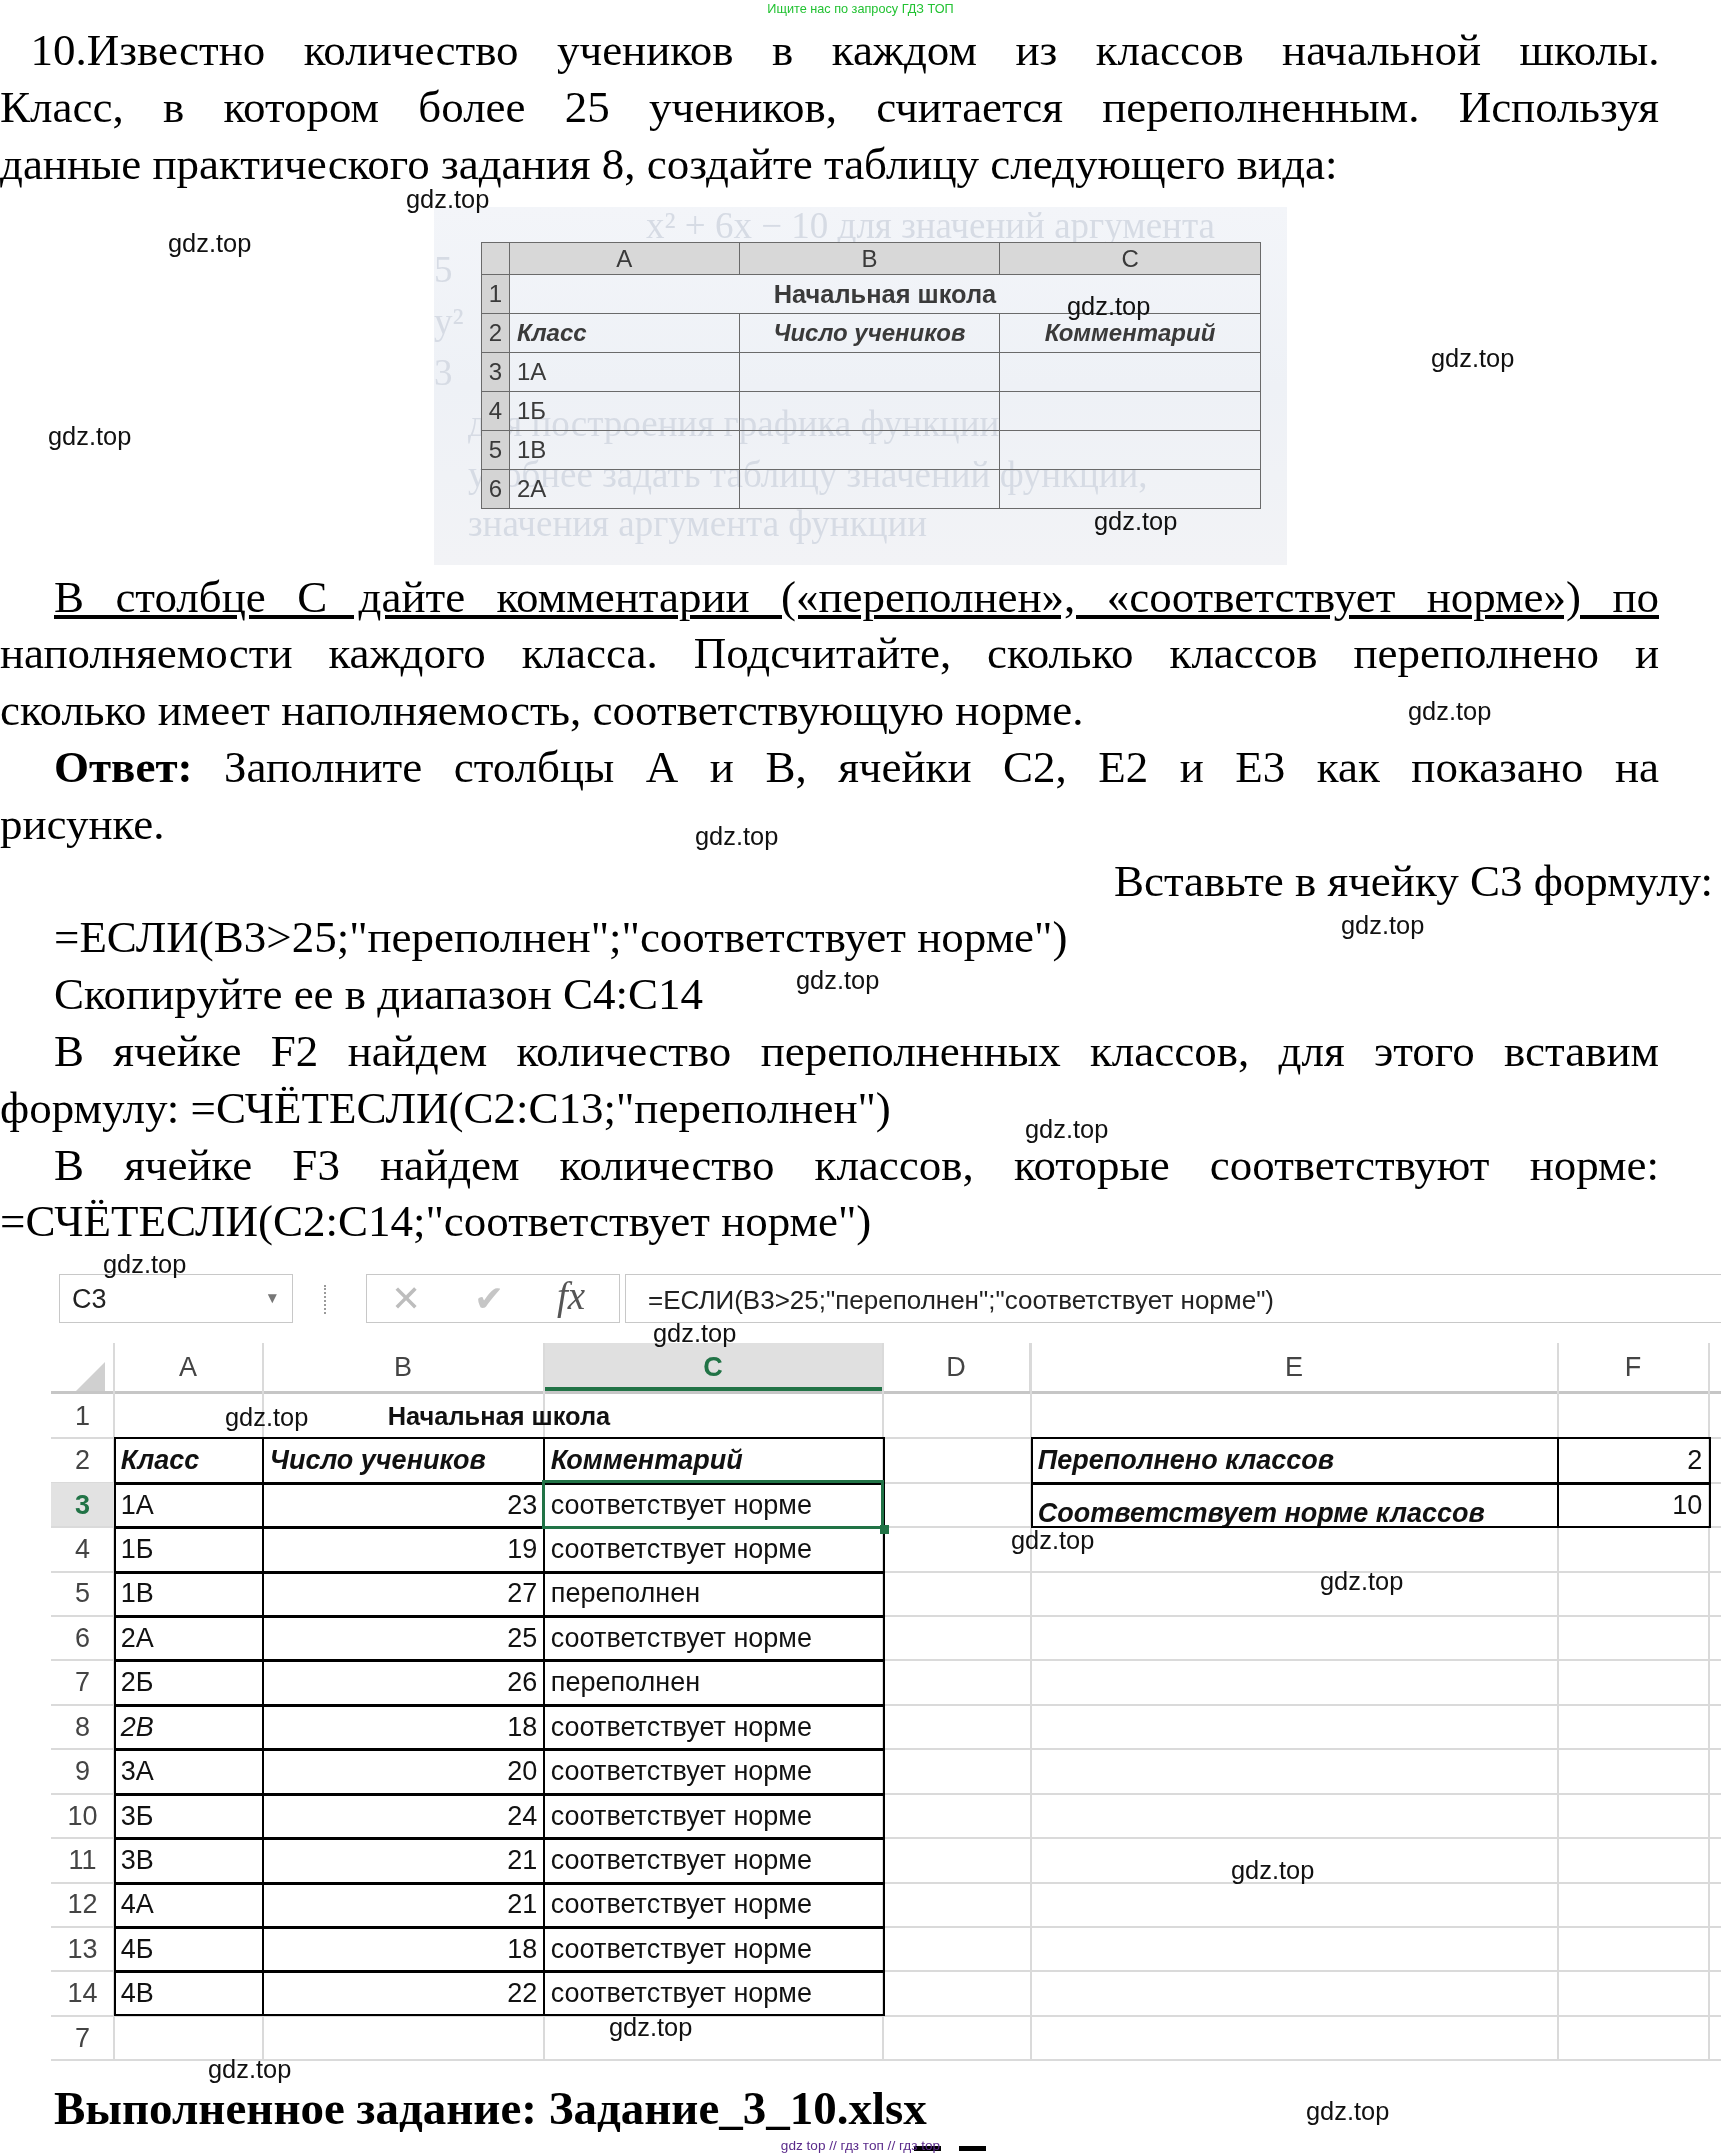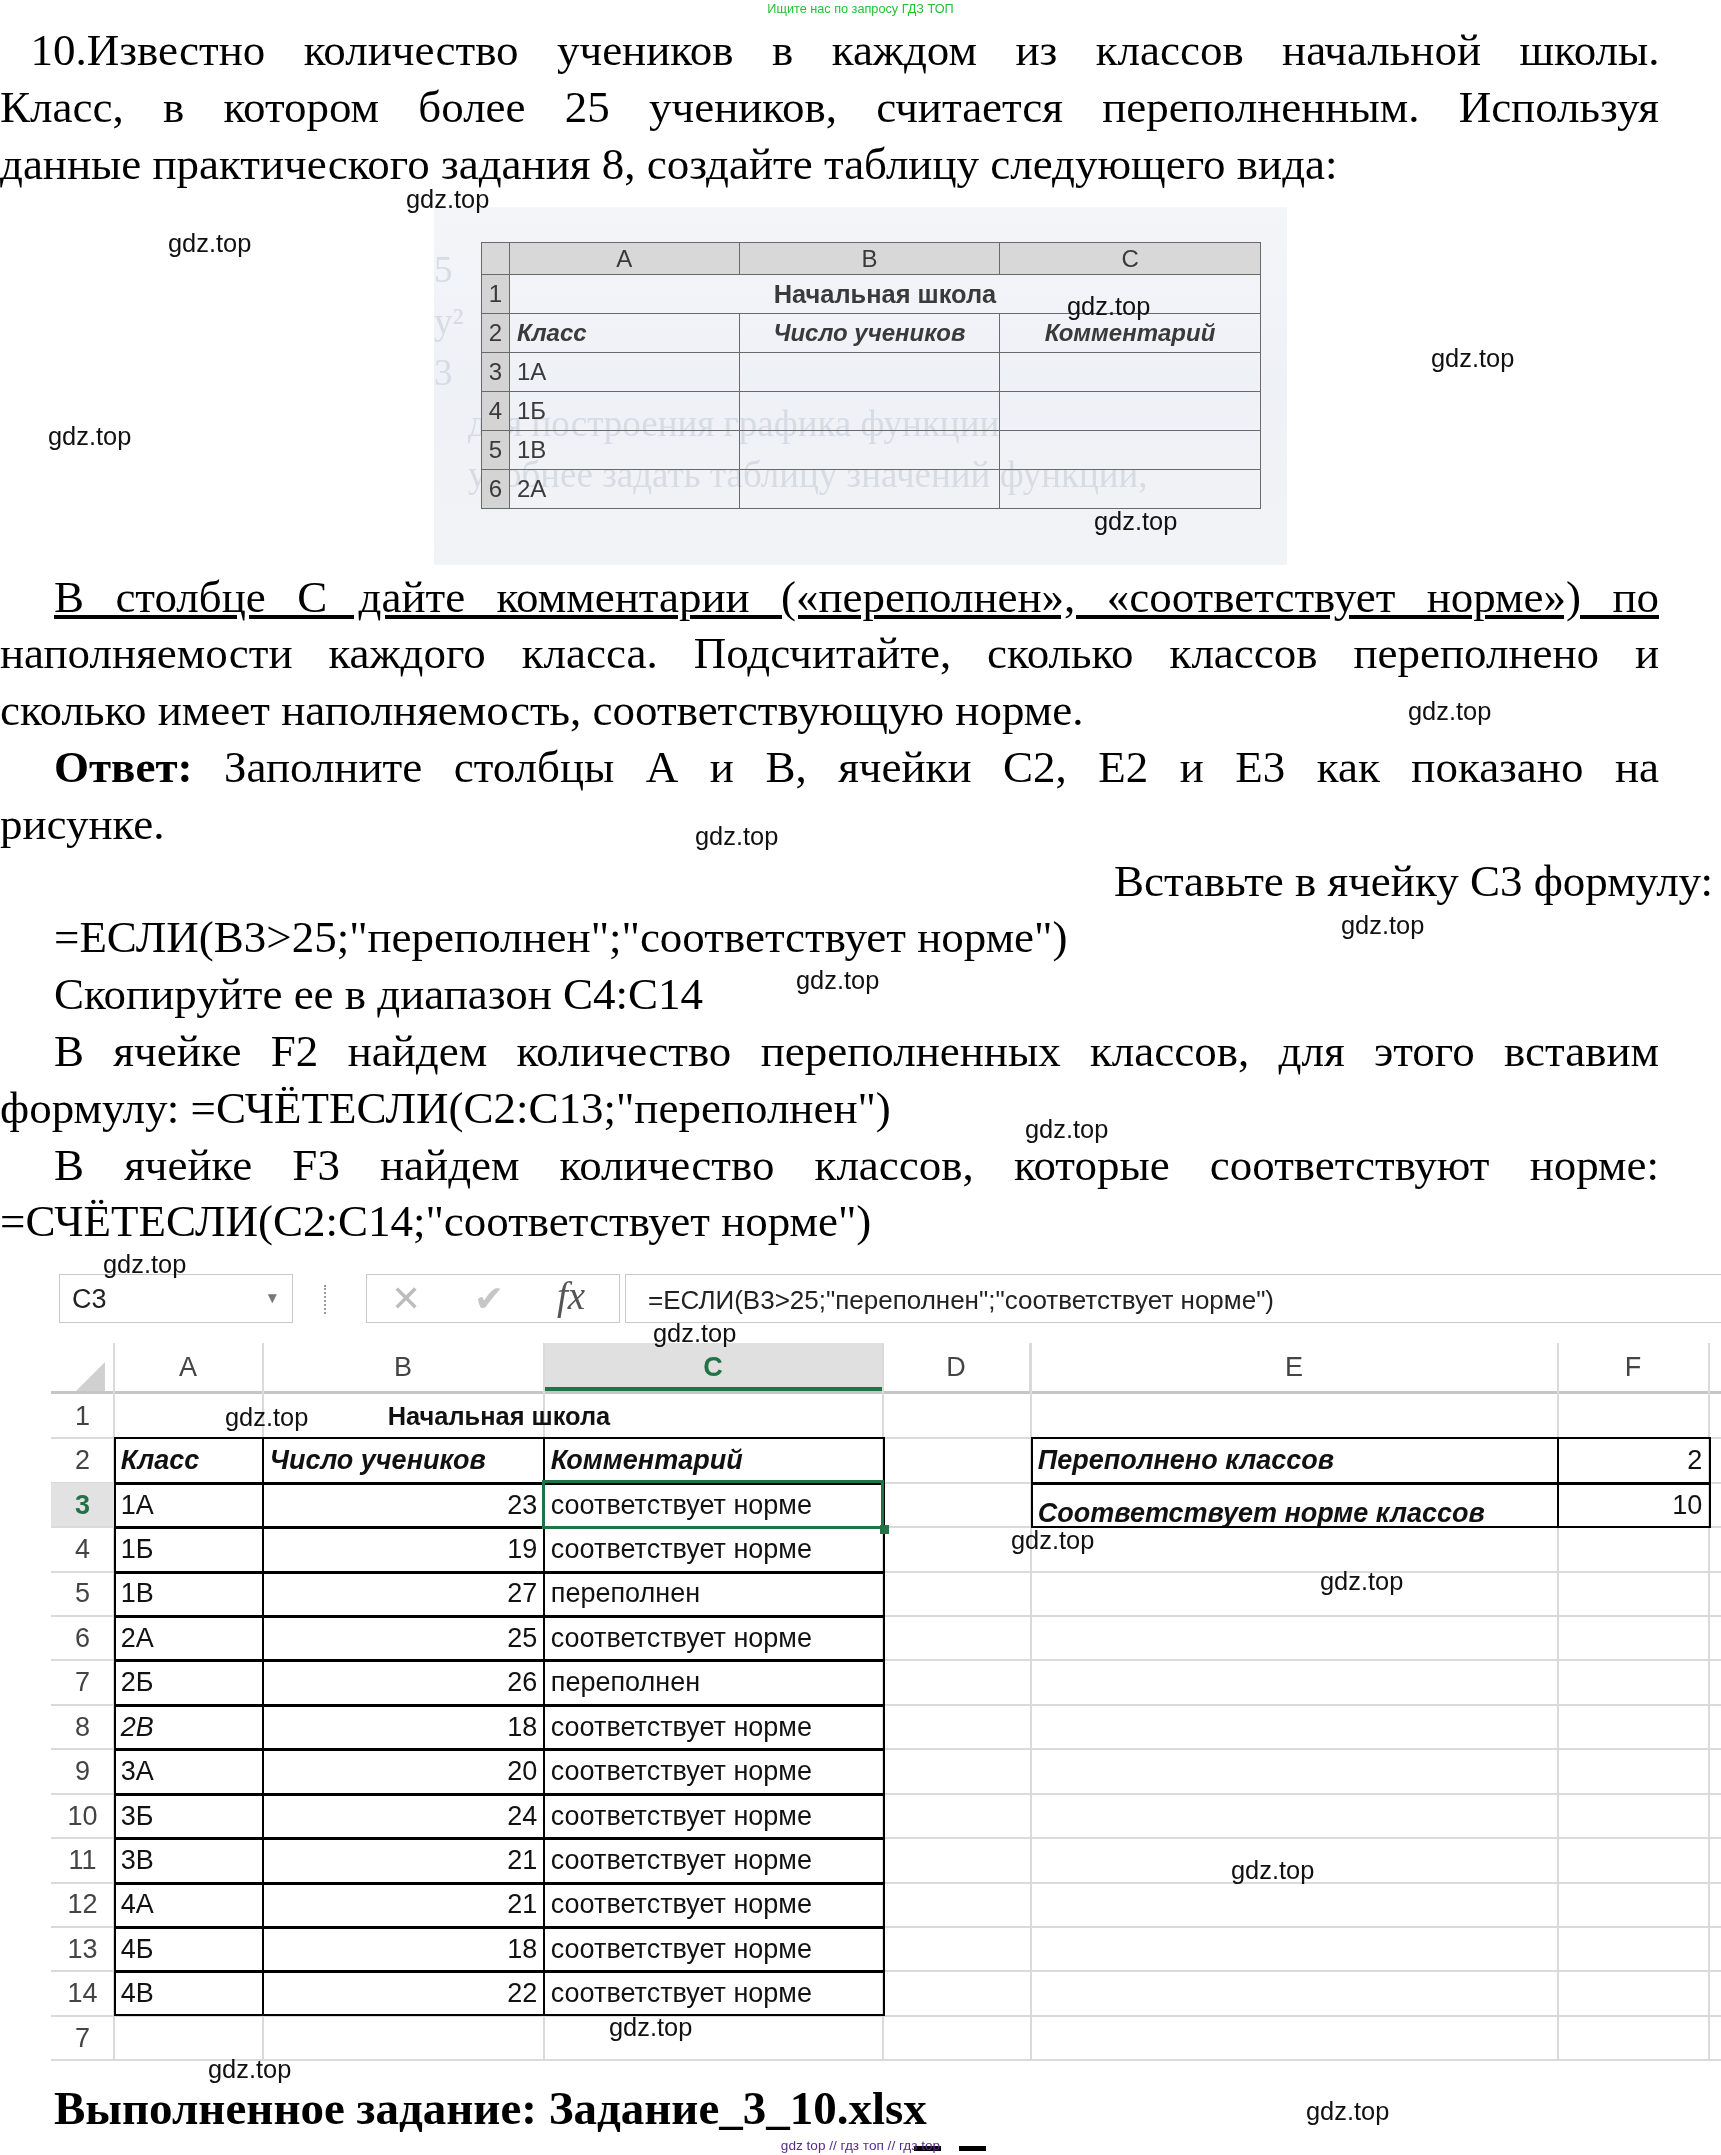--- a/index.html
+++ b/index.html
@@ -53,25 +53,27 @@
 </head>
 <body>
 
 <div class="abs top-banner">Ищите нас по запросу ГДЗ ТОП</div>
 
 <div class="para justify" style="left:30.5px;width:1629px;top:22px;">10.Известно количество учеников в каждом из классов начальной школы.</div>
 <div class="para justify" style="top:79px;">Класс, в котором более 25 учеников, считается переполненным. Используя</div>
 <div class="para" style="top:136px;">данные практического задания 8, создайте таблицу следующего вида:</div>
 
 <div class="abs scan">
+  <div class="ghost" style="left:212px;top:-3.4px;">x² + 6x − 10 для значений аргумента</div>
   <div class="ghost" style="left:0;top:41px;">5</div>
   <div class="ghost" style="left:0;top:93px;">у²</div>
   <div class="ghost" style="left:0;top:144px;">3</div>
   <div class="ghost" style="left:34px;top:195px;">для построения графика функции</div>
   <div class="ghost" style="left:34px;top:246px;">удобнее задать таблицу значений функции,</div>
+  <div class="ghost" style="left:34px;top:295px;">значения аргумента функции</div>
   <table>
     <tbody>
         <tr class="hdr">
       <td class="rh"></td>
       <td style="width:215px;">A</td>
       <td style="width:246px;">B</td>
       <td style="width:246px;">C</td>
     </tr>
     <tr>
       <td class="rh">1</td>

